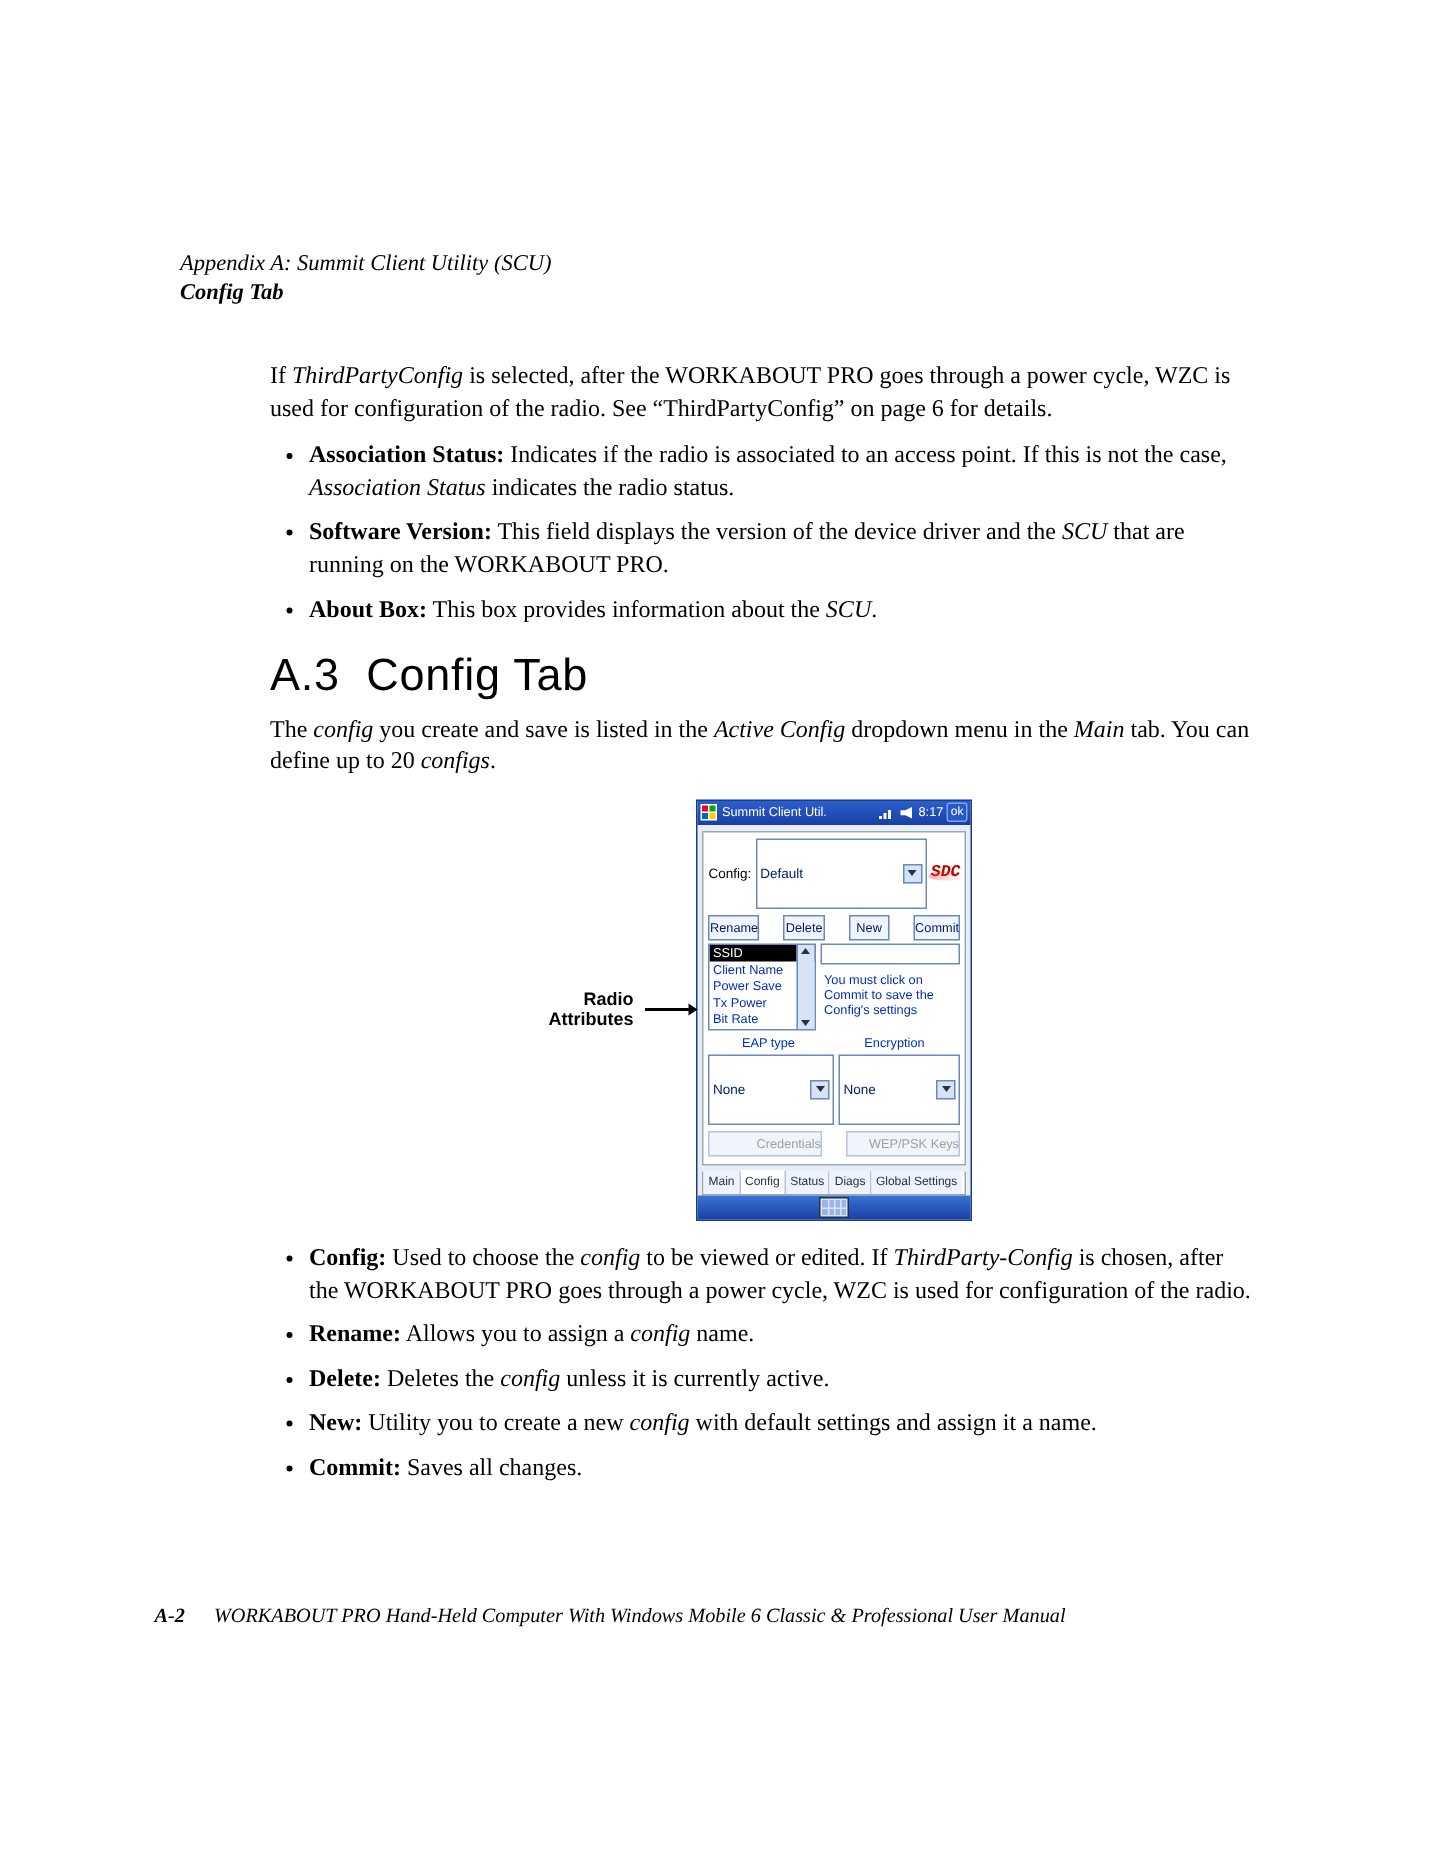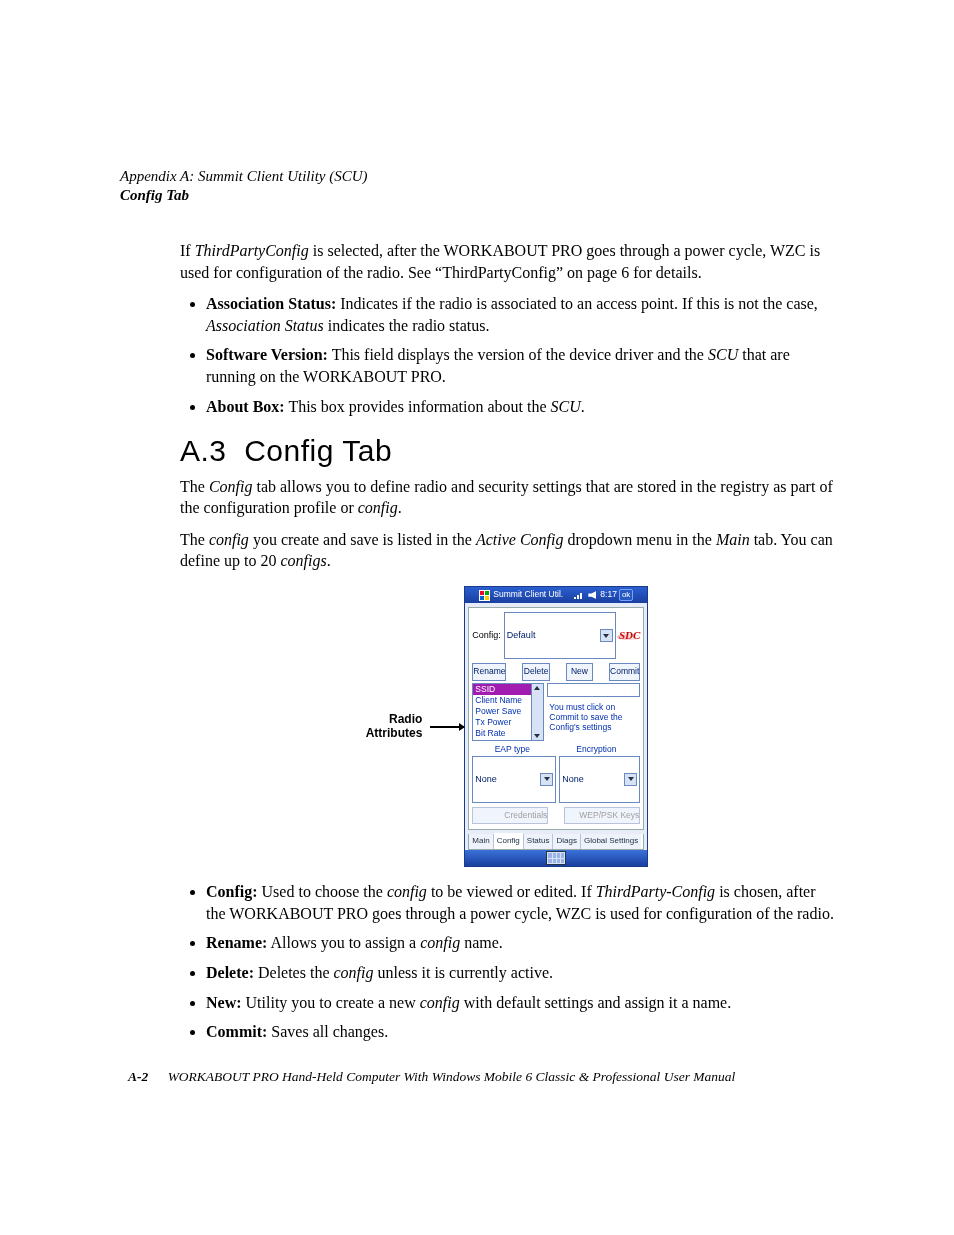--- a/index.html
+++ b/index.html
@@ -58,21 +58,21 @@
     border: 1px solid #1a3a8a;
     background: #e8ecf8;
     font-family: Tahoma, Arial, sans-serif;
     font-size: 9px;
     color: #00206a;
   }
   .scu .titlebar {
     background: linear-gradient(#2a5fd0,#1a3fa0);
     color:#fff;
     display:flex; align-items:center;
-    padding: 1px 14px;
+    padding: 1px 2px;
     height: 14px;
   }
   .flag {
     width:11px; height:11px; background:#fff; margin-right:3px;
     display:inline-block; position:relative;
   }
   .flag::before { content:""; position:absolute; left:1px; top:1px; width:4px; height:4px; background:#e03; }
   .flag::after { content:""; position:absolute; left:6px; top:1px; width:4px; height:4px; background:#0a0; box-shadow: -5px 5px 0 #06c, 0 5px 0 #fc0; }
   .titlebar .t { flex:1; font-size:8.5px; }
   .titlebar .clock { font-size:8.5px; margin: 0 2px; }
@@ -81,28 +81,28 @@
       linear-gradient(#fff,#fff) 0 6px/2px 2px no-repeat,
       linear-gradient(#fff,#fff) 3px 4px/2px 4px no-repeat,
       linear-gradient(#fff,#fff) 6px 2px/2px 6px no-repeat; }
   .spk { width:8px; height:8px; margin:0 2px; display:inline-block; background:#fff; clip-path: polygon(0 30%,40% 30%,100% 0,100% 100%,40% 70%,0 70%);}
   .scu .panel { background:#fff; border:1px solid #9aa; margin:4px 3px 0 3px; padding:4px 3px 3px 3px; }
   .row { display:flex; align-items:center; gap:3px; margin-bottom:3px; }
   .lbl { color:#000; font-size:9px; }
   .dd { flex:1; border:1px solid #6a89c0; background:#fff; height:13px; display:flex; align-items:center; padding:16px 2px; justify-content:space-between;}
   .dd .caret { width:11px; height:11px; background:#d7e2f5; border:1px solid #6a89c0; display:flex; align-items:center; justify-content:center;}
   .dd .caret::after { content:""; border-left:3px solid transparent; border-right:3px solid transparent; border-top:4px solid #234; }
-  .sdc { color:#b00; font-family: Liberation Serif, serif; font-style:italic; font-weight:bold; font-size:11px; margin-left:0; position:relative;}
+  .sdc { color:#b00; font-family: Liberation Mono, monospace; font-style:italic; font-weight:bold; font-size:11px; margin-left:0; position:relative;}
   .sdc::before{content:"";position:absolute;left:-2px;right:-2px;top:6px;height:6px;background:linear-gradient(90deg,#e44,transparent);border-radius:50%;opacity:.4;}
   .btnrow { display:flex; gap:16px; margin:4px 0 2px 0;}
   .wbtn { flex:1; border:1px solid #6a89c0; background:#f0f4fc; font-size:8.5px; text-align:center; padding:2px 0; }
   .listrow { display:flex; gap:3px; }
   .listbox { width:70px; border:1px solid #6a89c0; background:#fff; height:56px; overflow:hidden; position:relative;}
   .listbox .item { font-size:8.5px; padding:0 2px; line-height:11px; color:#0030b0;}
-  .listbox .item.sel { background:#a21caf; color:#fff;}
+  .listbox .item.sel { background:#000000; color:#fff;}
   .listbox .scroll { position:absolute; right:0; top:0; bottom:0; width:11px; background:#d7e2f5; border-left:1px solid #6a89c0;}
   .listbox .scroll::before, .listbox .scroll::after {
     content:""; position:absolute; left:2px; width:0; height:0;
     border-left:3px solid transparent; border-right:3px solid transparent;
   }
   .listbox .scroll::before{ top:2px; border-bottom:4px solid #234;}
   .listbox .scroll::after{ bottom:2px; border-top:4px solid #234;}
   .hint { font-size:8.5px; color:#0030b0; line-height:10px; padding:2px 0 0 2px;}
   .sublabels { display:flex; font-size:8.5px; color:#0030b0; margin-top:3px;}
   .sublabels span:first-child{ width:80px; text-align:center;}
@@ -112,21 +112,21 @@
   .ddrow .dd:last-child{ flex:1;}
   .gbtn { flex:1; border:1px solid #b8c2d8; background:#f0f4fc; color:#a0a0a0; font-size:8.5px; text-align:right; padding:2px 0;}
   .tabs { display:flex; margin:4px 3px 0 3px; background:#fff; border:1px solid #9aa; border-top:none;}
   .tab { font-size:8px; padding:2px 3px; border-right:1px solid #b8c2d8; background:#eef2fa; color:#234;}
   .tab.active { background:#fff; font-weight:normal; border-top:1px solid #fff; margin-top:-1px;}
   .sip { background: linear-gradient(#3a72d8,#1a3fa0); height:16px; display:flex; align-items:center; justify-content:center;}
   .kb { width:16px; height:10px; background:#d7e2f5; border:1px solid #234; display:grid; grid-template-columns:repeat(4,1fr); grid-template-rows:repeat(2,1fr); gap:1px; padding:1px;}
   .kb div{ background:#9ab4e8;}
   .footer {
     position: absolute;
-    left: 128px; bottom: 150px;
+    left: 103px; bottom: 150px;
     font-style: italic;
     font-size: 13.5px;
   }
   .footer .pg { font-weight: bold; font-style: italic; margin-right: 16px;}
   .callout-stack{display:flex;align-items:center;}
 </style>
 </head>
 <body>
 
 <div class="page">
@@ -147,23 +147,20 @@
       </li>
       <li>
         <span class="bd">About Box:</span><span> This box provides information about the </span><span class="it">SCU</span><span>.</span>
       </li>
     </ul>
 
     <h2 class="section">
       <span>A.3</span>&nbsp;&nbsp;<span>Config Tab</span>
     </h2>
 
-    <p class="para">
-      <span>The </span><span class="it">Config</span><span> tab allows you to define radio and security settings that are stored in the registry as part of the configuration profile or </span><span class="it">config</span><span>.</span>
-    </p>
     <p class="para">
       <span>The </span><span class="it">config</span><span> you create and save is listed in the </span><span class="it">Active Config</span><span> dropdown menu in the </span><span class="it">Main</span><span> tab. You can define up to 20 </span><span class="it">configs</span><span>.</span>
     </p>
 
     <div class="fig-wrap">
       <div class="callout-stack">
         <div class="callout">
           <span>Radio</span><br>
           <span>Attributes</span>
         </div>

